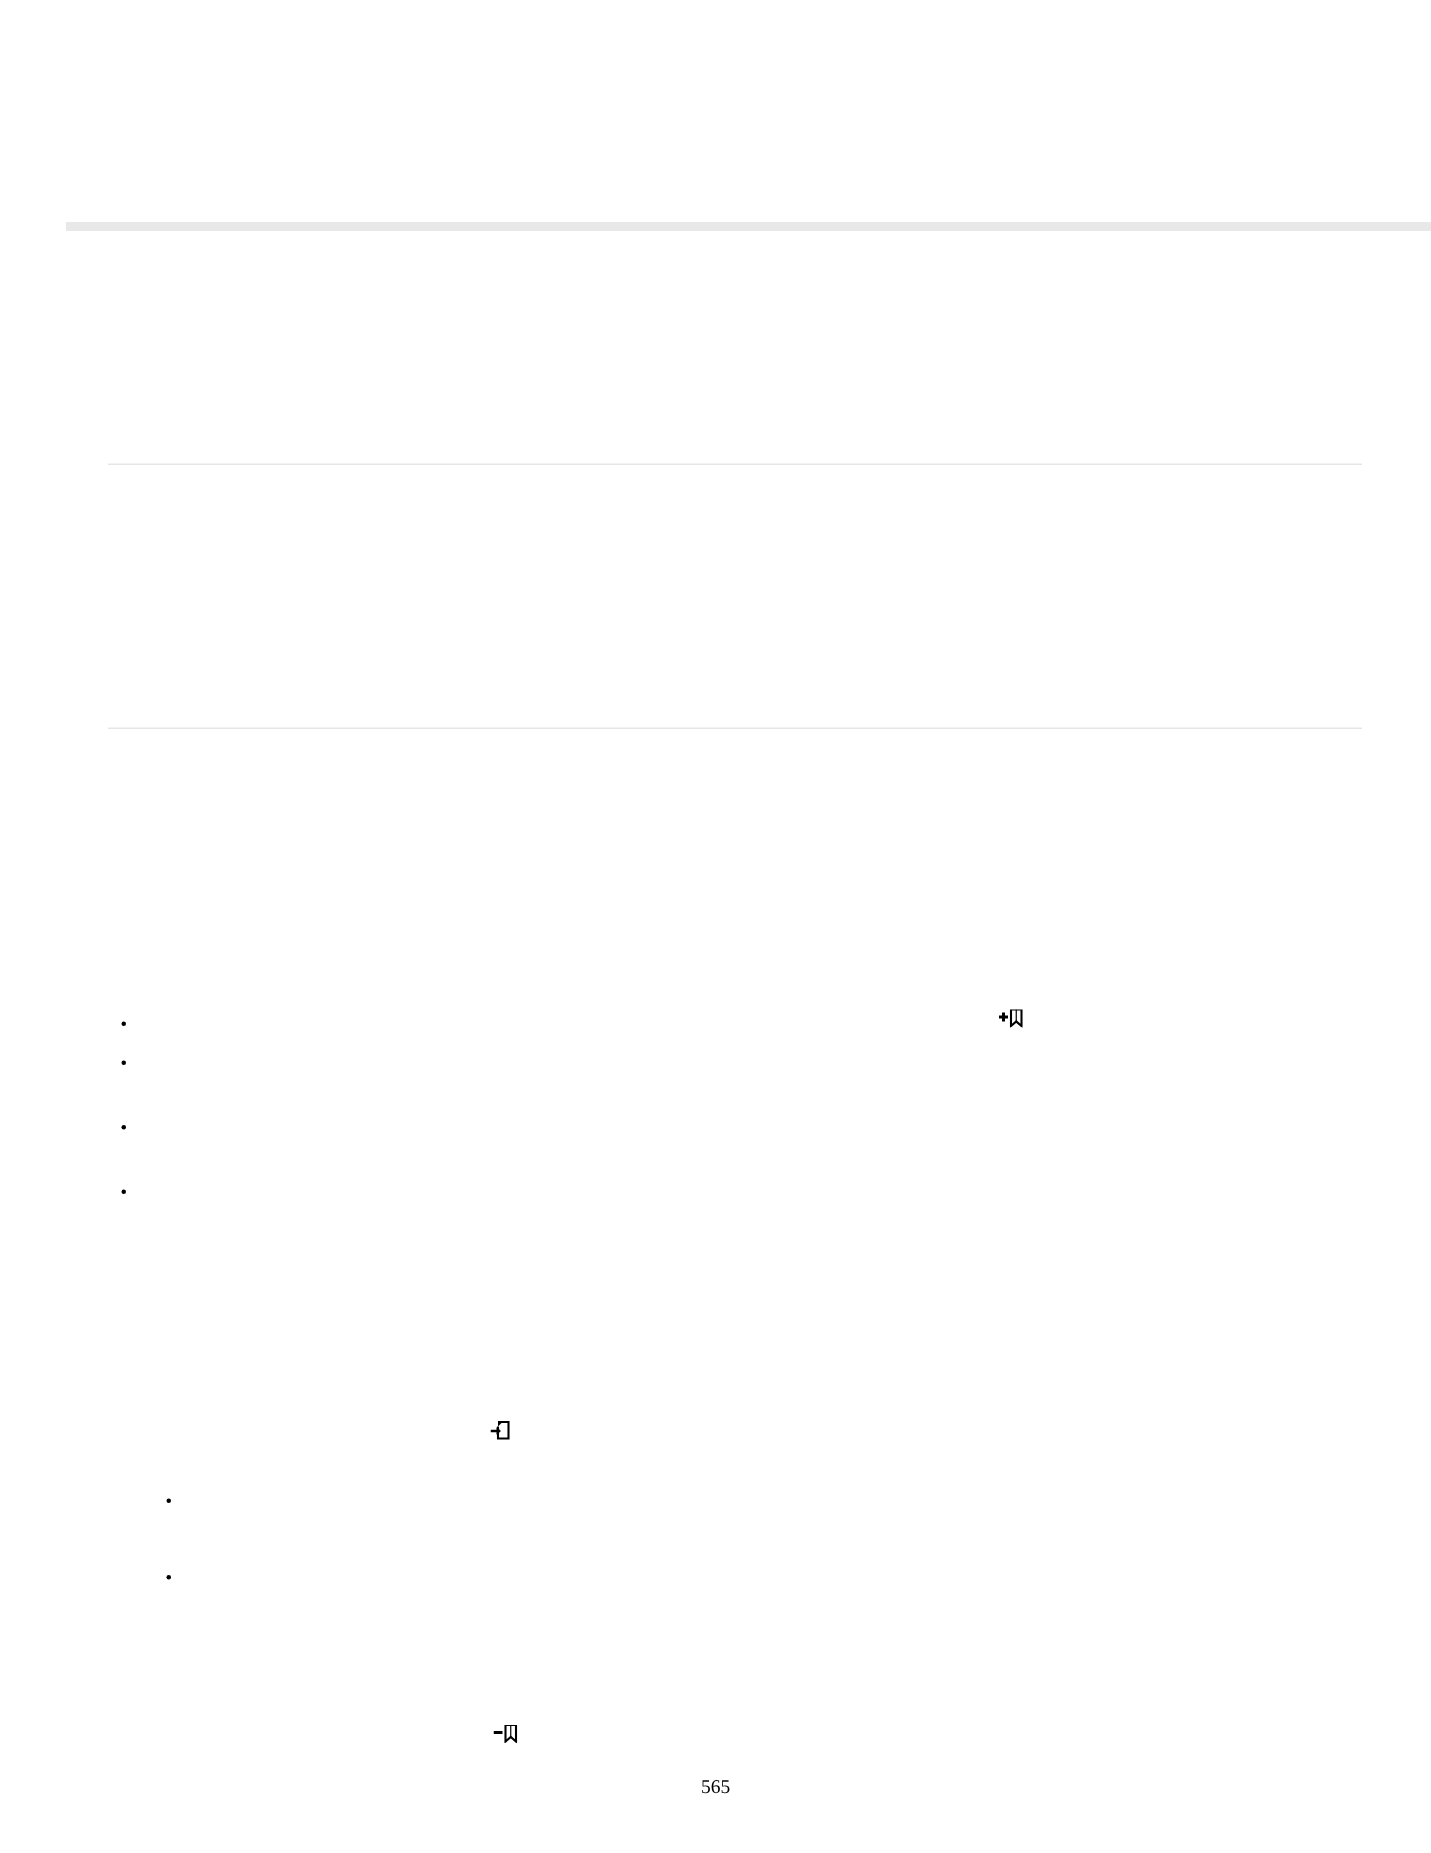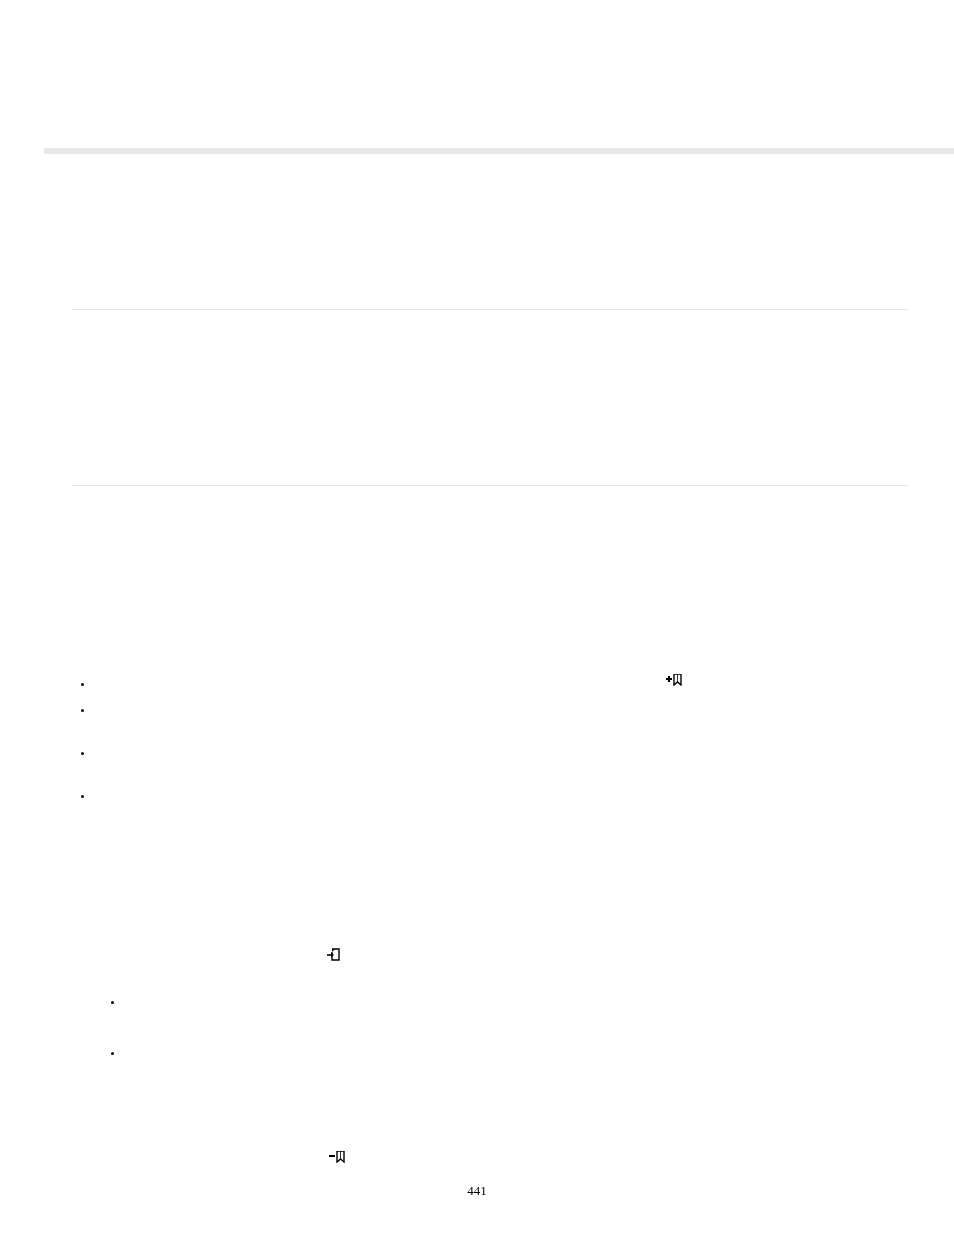--- a/index.html
+++ b/index.html
@@ -144,16 +144,16 @@
     <svg width="17" height="12" viewBox="0 0 17 12" xmlns="http://www.w3.org/2000/svg">
 
       <rect x="0" y="4" width="6" height="2" fill="#000"></rect>
 
       <path d="M8 0 H15 V11 L11.5 8 L8 11 Z" fill="none" stroke="#000" stroke-width="1.4"></path>
       <line x1="11.5" y1="0" x2="11.5" y2="8" stroke="#000" stroke-width="0.8"></line>
     </svg>
   </span>
 
   <div class="page-number">
-    <span>441</span>
+    <span>565</span>
   </div>
 
 </div>
 
 </body></html>

